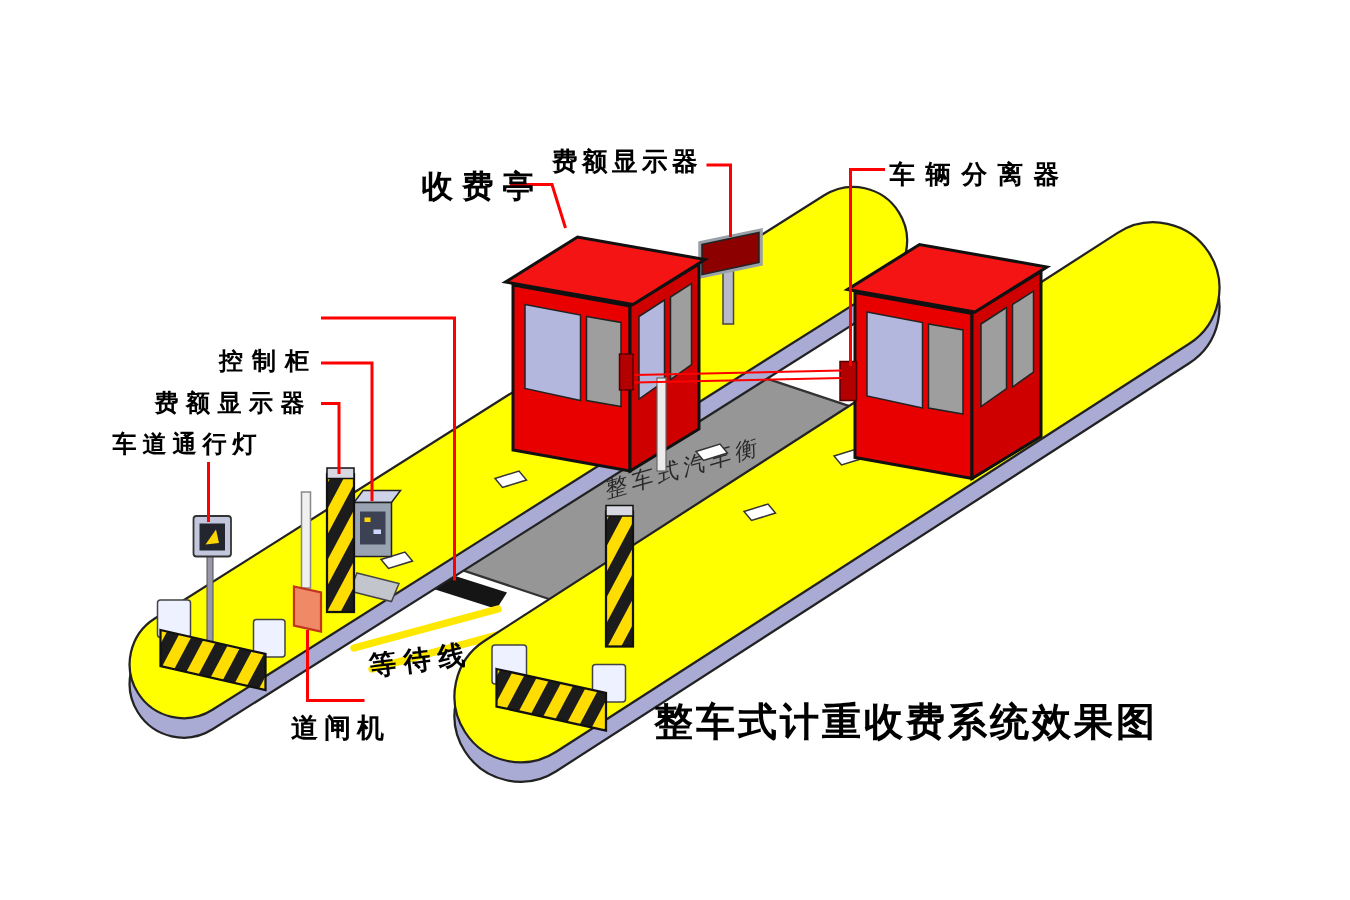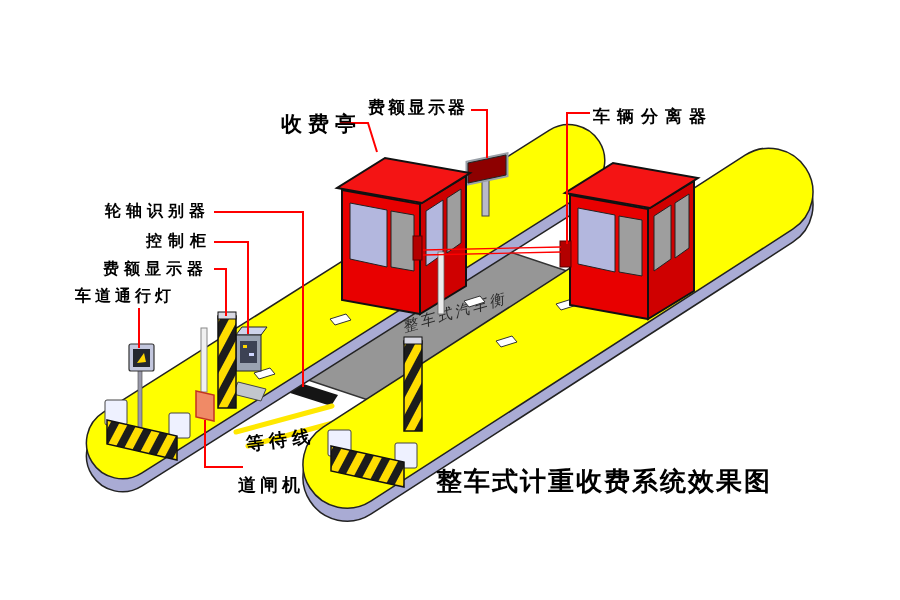--- a/index.html
+++ b/index.html
@@ -133,21 +133,20 @@
       <polyline points="214,242 248,242 248,334"></polyline>
       <polyline points="214,269 226,269 226,316"></polyline>
       <polyline points="139,308 139,348"></polyline>
       <polyline points="205,420 205,467 243,467"></polyline>
     </g>
   </svg>
 
   <div class="lbl" style="left:281px;top:110px;font-size:21px;letter-spacing:6px;">收费亭</div>
   <div class="lbl" style="left:368px;top:96px;font-size:17px;letter-spacing:3px;">费额显示器</div>
   <div class="lbl" style="left:593px;top:105px;font-size:17px;letter-spacing:7px;">车辆分离器</div>
-  <div class="lbl" style="left:105px;top:201px;font-size:16px;letter-spacing:5px;">轮轴识别器</div>
   <div class="lbl" style="left:146px;top:231px;font-size:16px;letter-spacing:6px;">控制柜</div>
   <div class="lbl" style="left:103px;top:259px;font-size:16px;letter-spacing:5px;">费额显示器</div>
   <div class="lbl" style="left:75px;top:286px;font-size:16px;letter-spacing:4px;">车道通行灯</div>
   <div class="lbl" style="left:246px;top:428px;font-size:18px;letter-spacing:5px;transform:rotate(-7deg);">等待线</div>
-  <div class="lbl" style="left:194px;top:473px;font-size:18px;letter-spacing:4px;margin-left:44px;">道闸机</div>
+  <div class="lbl" style="left:194px;top:473px;font-size:18px;letter-spacing:4px;">道闸机</div>
 
   <div class="title-text" style="left:436px;top:464px;font-size:26px;letter-spacing:2px;">整车式计重收费系统效果图</div>
 </div>
 
 </body></html>

